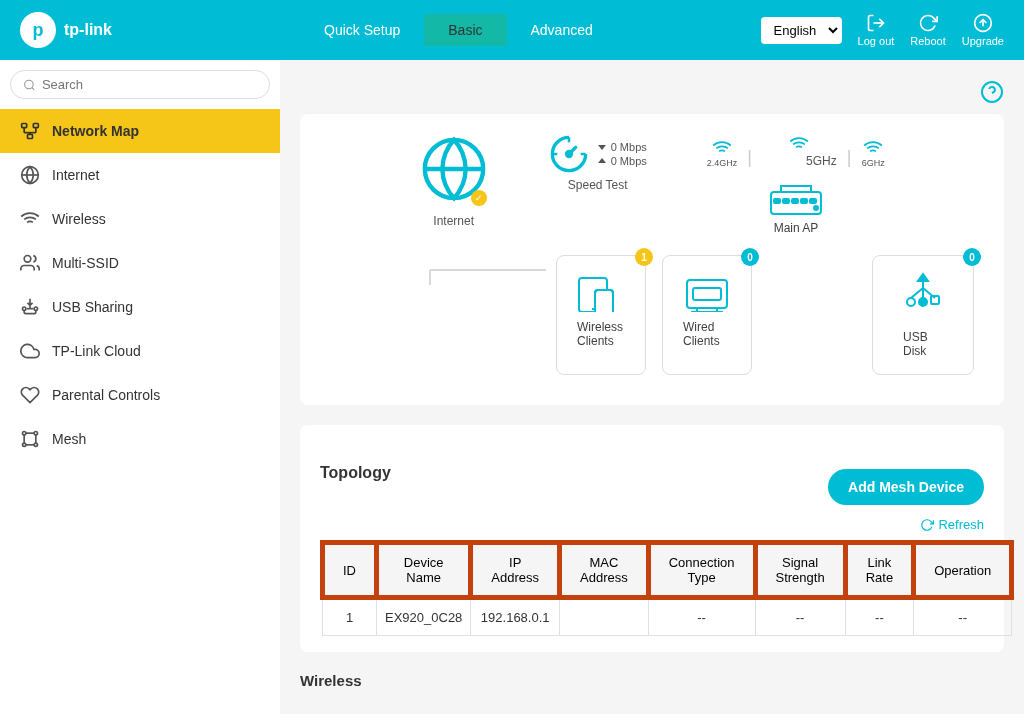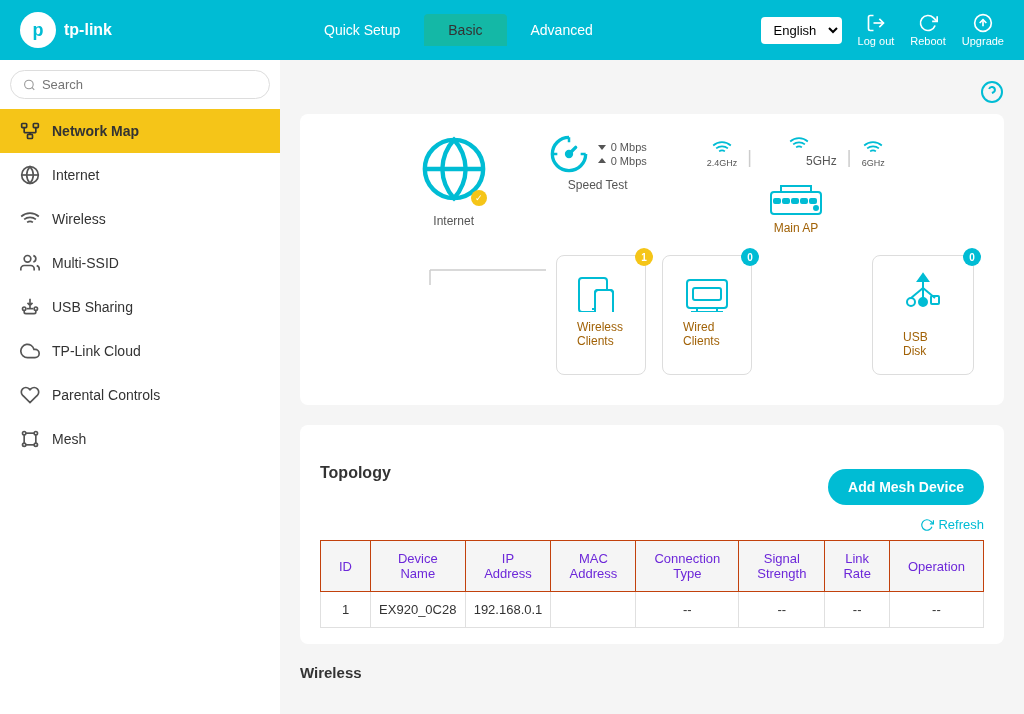--- a/index.html
+++ b/index.html
@@ -228,21 +228,21 @@
       font-weight: bold;
       display: flex;
       align-items: center;
       justify-content: center;
       color: white;
     }
     .badge-yellow { background: #f5c518; }
     .badge-teal { background: #00bcd4; }
     .node-label {
       font-size: 12px;
-      color: #a16207;
+      color: #404040;
     }
     #clients-group {
       display: flex;
       gap: 16px;
       padding: 10px;
     }
     #usb-group {
       padding: 10px;
     }
     #branches {
@@ -292,22 +292,22 @@
     }
     #topology-table {
       width: 100%;
       border-collapse: collapse;
       font-size: 13px;
     }
     #topology-table th {
       background: #f5f5f5;
       padding: 10px 18px;
       text-align: center;
-      color: #6d28d9;
-      border: 1px solid #c2410c;
+      color: #000000;
+      border: 5px solid #c2410c;
       font-weight: normal;
     }
     #topology-table td {
       padding: 10px 8px;
       text-align: center;
       border: 1px solid #e0e0e0;
       color: #333;
     }
     #wireless-label {
       font-size: 15px;

